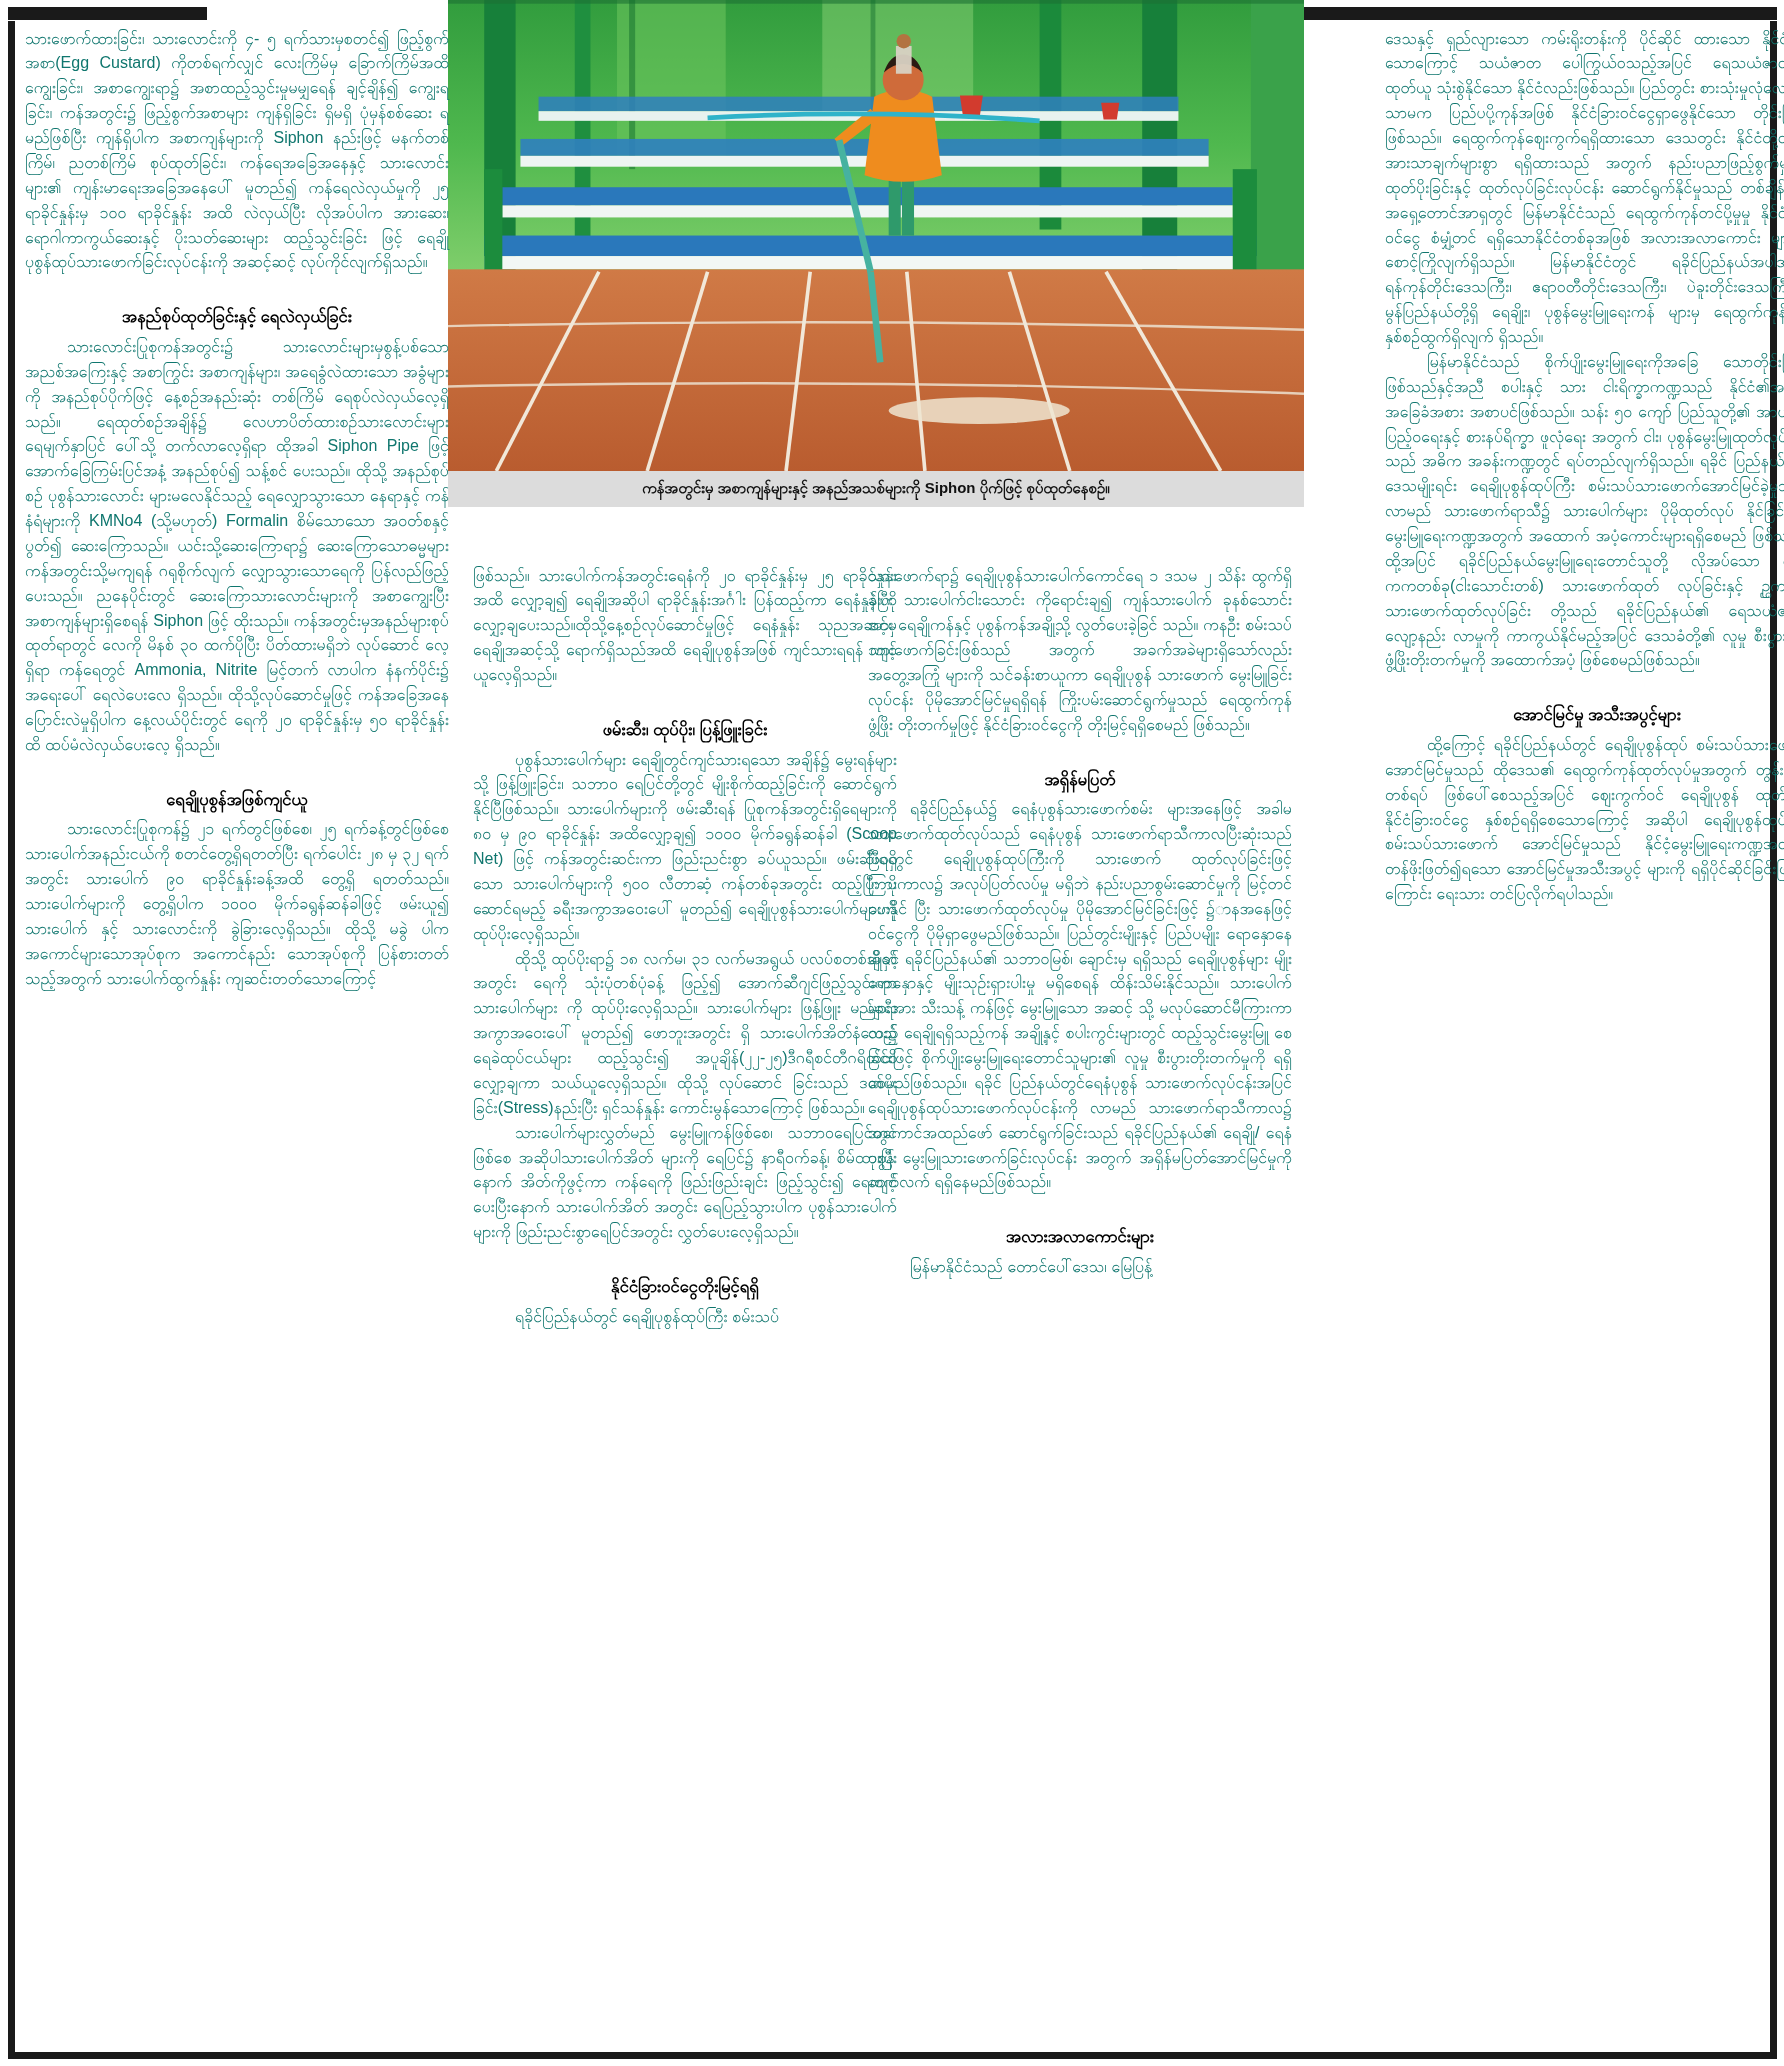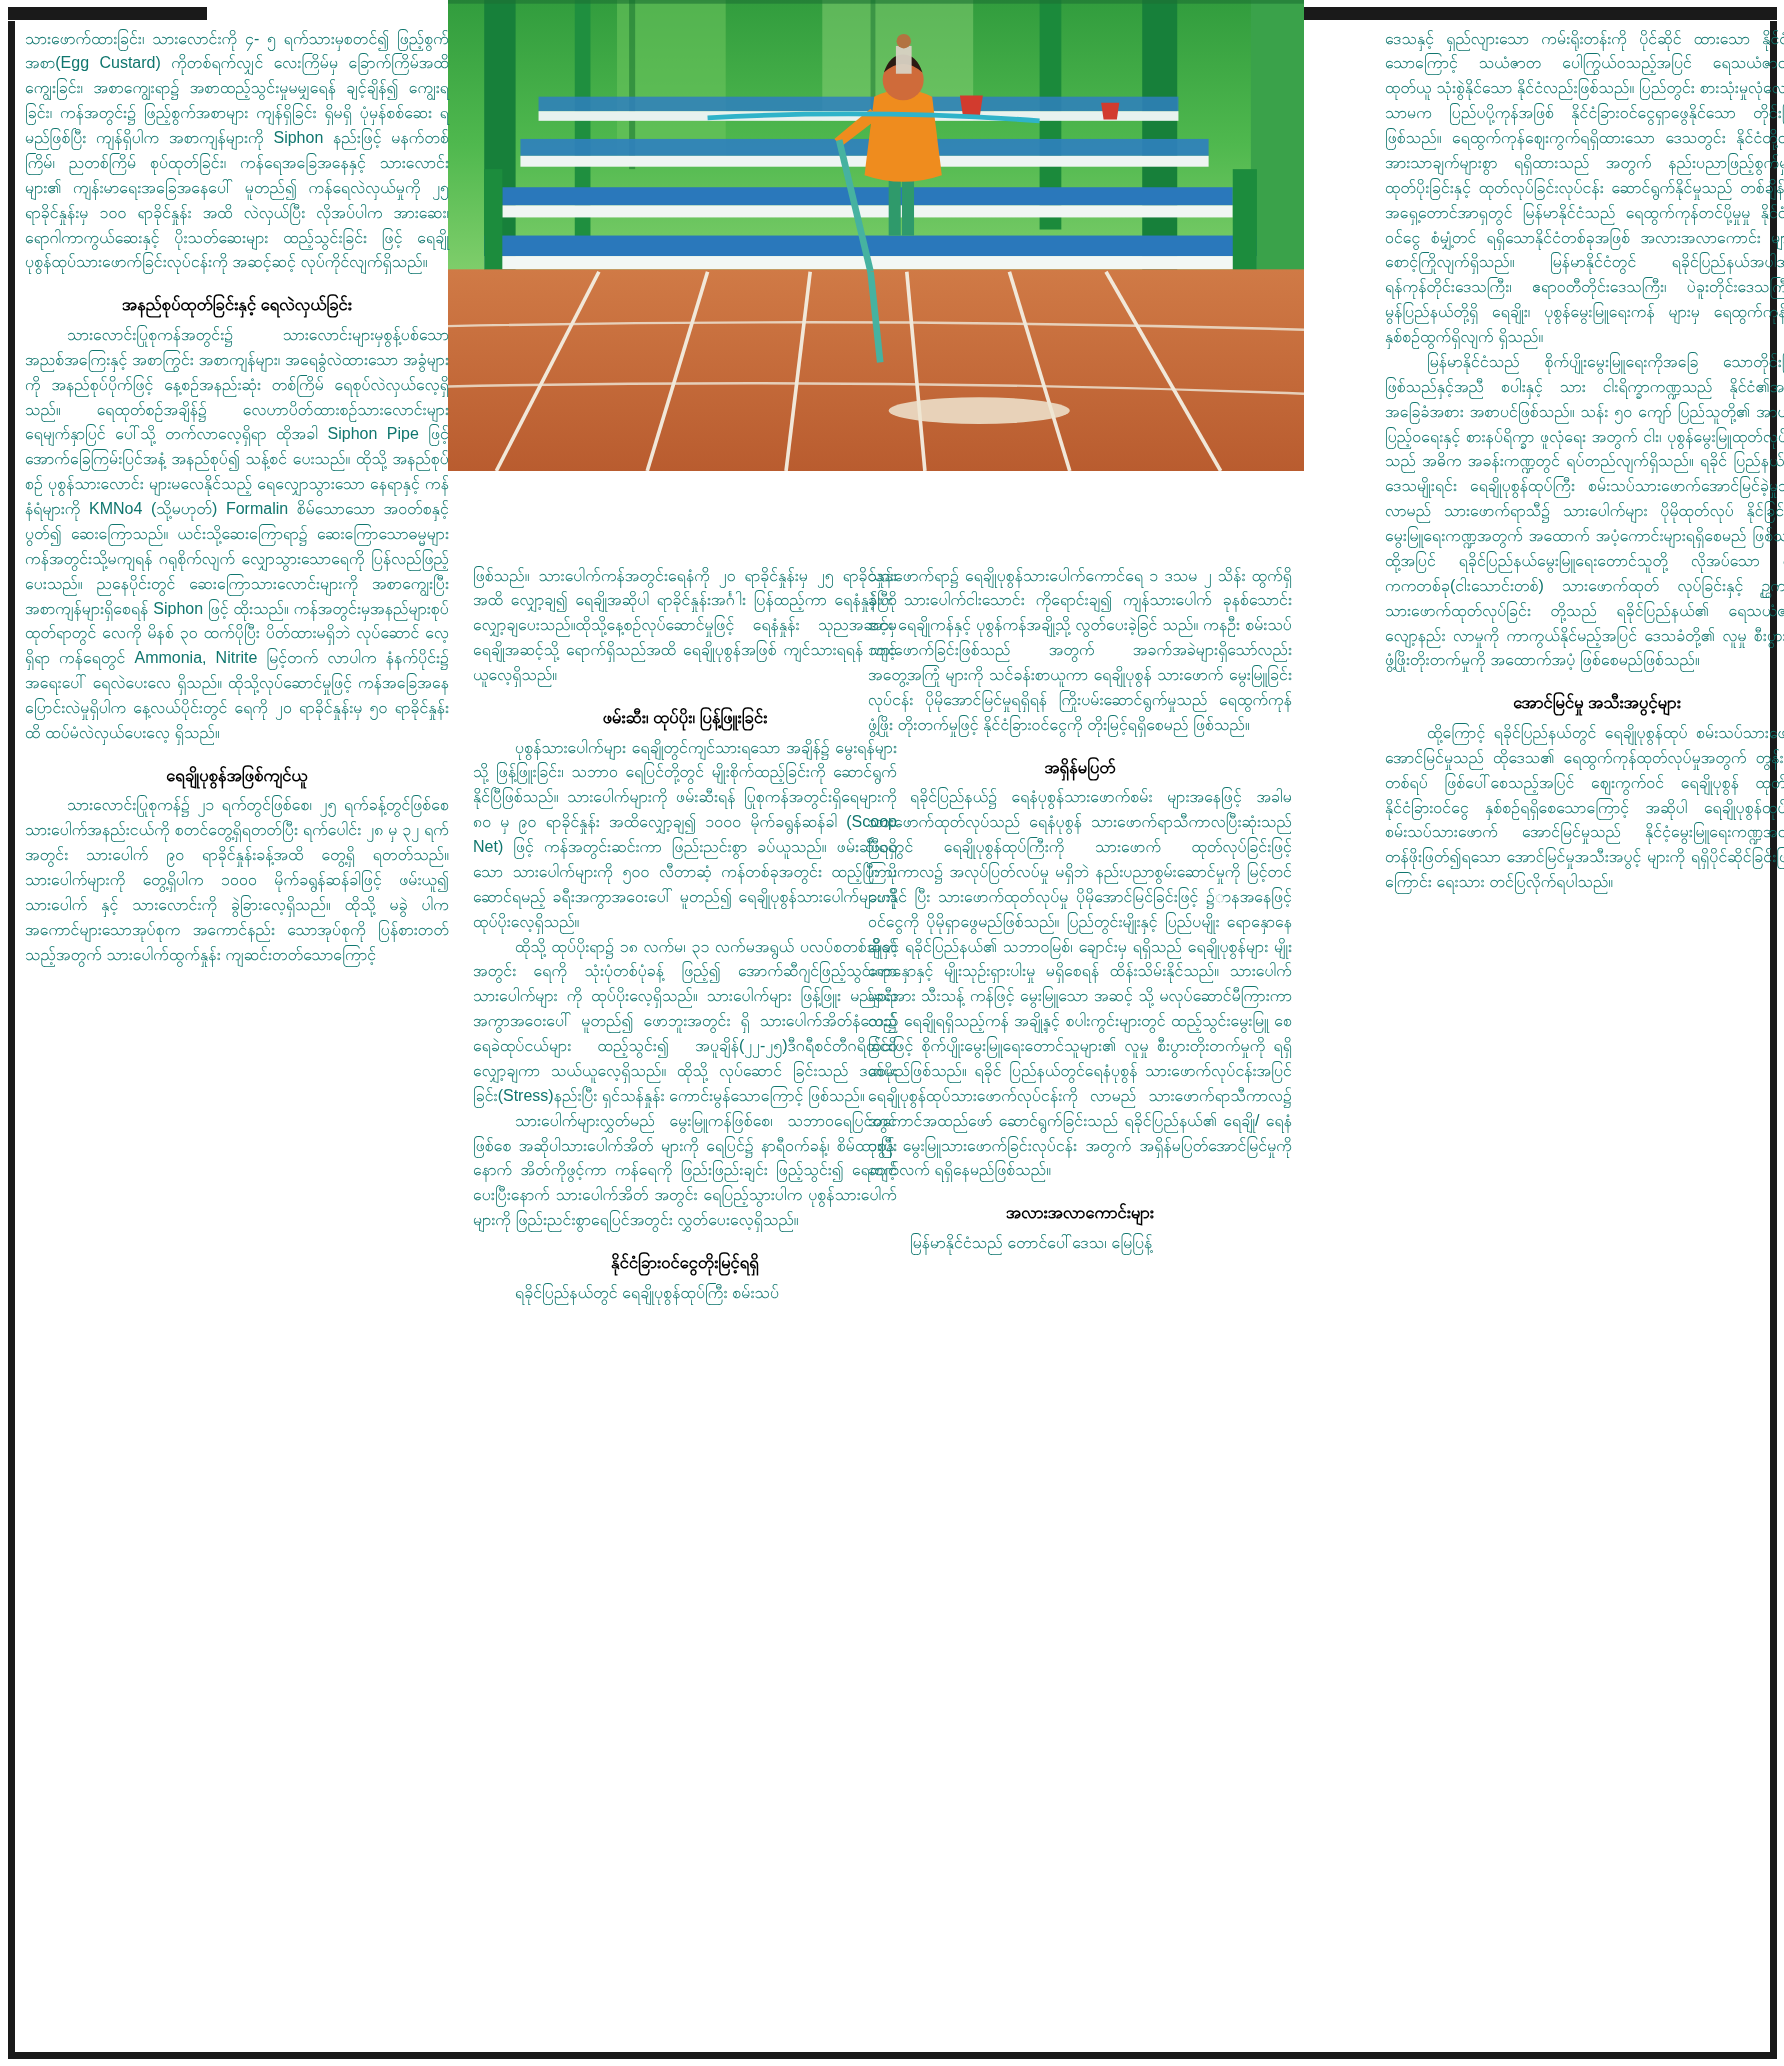--- a/index.html
+++ b/index.html
@@ -87,21 +87,21 @@
     font-size:16px;
     line-height:1.555;
     color:#0f766e;
     text-align:justify;
     text-justify:inter-word;
     word-spacing:0.02em;
     hyphens:none;
   }
   p.ind{text-indent:42px;}
   h2{
-    margin:18px 0 6px 0;
+    margin:30px 0 6px 0;
     font-size:16.6px;
     font-weight:bold;
     line-height:1.42;
     text-align:center;
     color:#000;
   }
   .endmark{text-align:right;display:block;}
 </style>
 </head>
 <body>
@@ -193,20 +193,21 @@
           <rect x="742" y="96" width="26" height="46" fill="#d9d2c4"></rect>
           <circle cx="755" cy="88" r="12" fill="#b7703f"></circle>
         </g>
 
         <path d="M 848 178 l 38 0 l -5 34 l -28 0 z" fill="#d23b2e"></path>
         <path d="M 1082 190 l 30 0 l -4 28 l -22 0 z" fill="#d23b2e"></path>
 
         <path d="M 430 215 Q 700 200 980 220" stroke="#2fb3c9" stroke-width="8" fill="none"></path>
       </svg>
     </div>
+    <div class="caption">ကန်အတွင်းမှ အစာကျန်များနှင့် အနည်အသစ်များကို Siphon ပိုက်ဖြင့် စုပ်ထုတ်နေစဉ်။</div>
   </div>
 
   <div class="columns">
 
     <div class="col col1">
       <div class="flow">
         <p>သားဖောက်ထားခြင်း၊ သားလောင်းကို ၄- ၅ ရက်သားမှစတင်၍ ဖြည့်စွက်အစာ(Egg Custard) ကိုတစ်ရက်လျှင် လေးကြိမ်မှ ခြောက်ကြိမ်အထိ ကျွေးခြင်း၊ အစာကျွေးရာ၌ အစာထည့်သွင်းမှုမမျှရေန် ချင့်ချိန်၍ ကျွေးရခြင်း၊ ကန်အတွင်း၌ ဖြည့်စွက်အစာများ ကျန်ရှိခြင်း ရှိမရှိ ပုံမှန်စစ်ဆေး ရမည်ဖြစ်ပြီး ကျန်ရှိပါက အစာကျန်များကို Siphon နည်းဖြင့် မနက်တစ်ကြိမ်၊ ညတစ်ကြိမ် စုပ်ထုတ်ခြင်း၊ ကန်ရေအခြေအနေနှင့် သားလောင်းများ၏ ကျန်းမာရေးအခြေအနေပေါ် မူတည်၍ ကန်ရေလဲလှယ်မှုကို ၂၅ ရာခိုင်နှုန်းမှ ၁၀၀ ရာခိုင်နှုန်း အထိ လဲလှယ်ပြီး လိုအပ်ပါက အားဆေး၊ ရောဂါကာကွယ်ဆေးနှင့် ပိုးသတ်ဆေးများ ထည့်သွင်းခြင်း ဖြင့် ရေချိုပုစွန်ထုပ်သားဖောက်ခြင်းလုပ်ငန်းကို အဆင့်ဆင့် လုပ်ကိုင်လျက်ရှိသည်။</p>
         <h2>အနည်စုပ်ထုတ်ခြင်းနှင့် ရေလဲလှယ်ခြင်း</h2>
         <p class="ind">သားလောင်းပြုစုကန်အတွင်း၌ သားလောင်းများမှစွန့်ပစ်သော အညစ်အကြေးနှင့် အစာကြွင်း အစာကျန်များ၊ အရေခွံလဲထားသော အခွံများကို အနည်စုပ်ပိုက်ဖြင့် နေ့စဉ်အနည်းဆုံး တစ်ကြိမ် ရေစုပ်လဲလှယ်လေ့ရှိသည်။ ရေထုတ်စဉ်အချိန်၌ လေဟာပိတ်ထားစဉ်သားလောင်းများ ရေမျက်နှာပြင် ပေါ်သို့ တက်လာလေ့ရှိရာ ထိုအခါ Siphon Pipe ဖြင့်အောက်ခြေကြမ်းပြင်အနံ့ အနည်စုပ်၍ သန့်စင် ပေးသည်။ ထိုသို့ အနည်စုပ်စဉ် ပုစွန်သားလောင်း များမလေနိုင်သည့် ရေလျှောသွားသော နေရာနှင့် ကန်နံရံများကို KMNo4 (သို့မဟုတ်) Formalin စိမ်သောသော အဝတ်စနှင့်ပွတ်၍ ဆေးကြောသည်။ ယင်းသို့ဆေးကြောရာ၌ ဆေးကြောသောဓမ္မများ ကန်အတွင်းသို့မကျရန် ဂရုစိုက်လျက် လျှောသွားသောရေကို ပြန်လည်ဖြည့်ပေးသည်။ ညနေပိုင်းတွင် ဆေးကြောသားလောင်းများကို အစာကျွေးပြီး အစာကျန်များရှိစေရန် Siphon ဖြင့် ထိုးသည်။ ကန်အတွင်းမှအနည်များစုပ်ထုတ်ရာတွင် လေကို မိနစ် ၃၀ ထက်ပိုပြီး ပိတ်ထားမရှိဘဲ လုပ်ဆောင် လေ့ရှိရာ ကန်ရေတွင် Ammonia, Nitrite မြင့်တက် လာပါက နံနက်ပိုင်း၌ အရေးပေါ် ရေလဲပေးလေ ရှိသည်။ ထိုသို့လုပ်ဆောင်မှုဖြင့် ကန်အခြေအနေ ပြောင်းလဲမှုရှိပါက နေ့လယ်ပိုင်းတွင် ရေကို ၂၀ ရာခိုင်နှုန်းမှ ၅၀ ရာခိုင်နှုန်းထိ ထပ်မံလဲလှယ်ပေးလေ့ ရှိသည်။</p>
         <h2>ရေချိုပုစွန်အဖြစ်ကျင်ယူ</h2>

